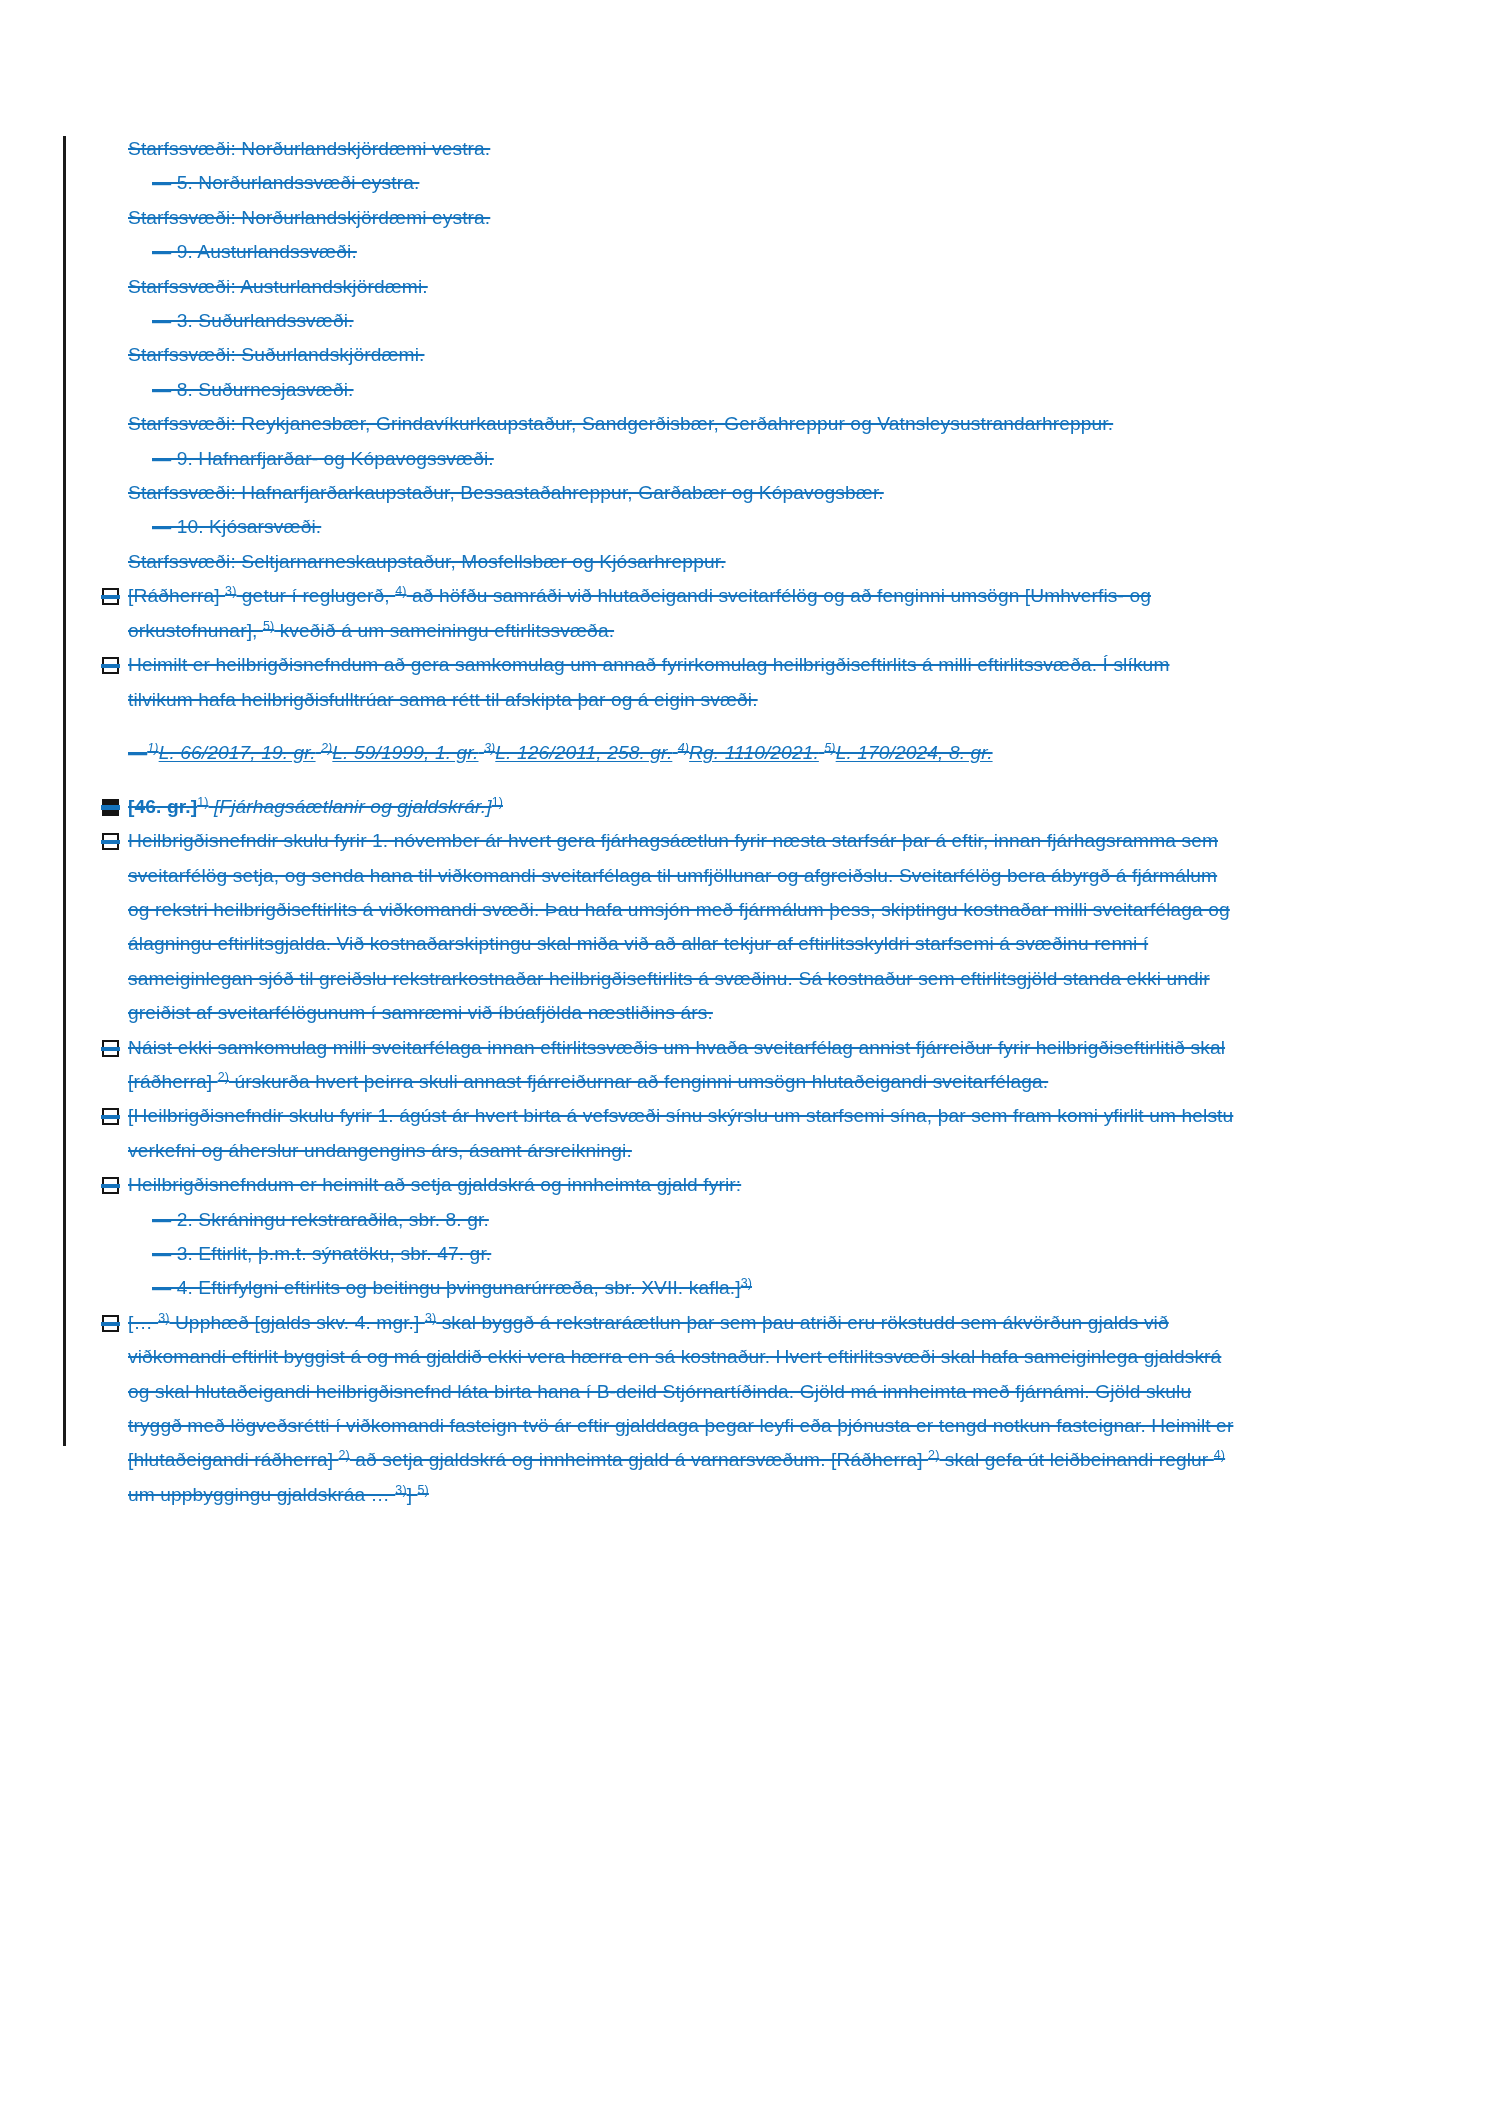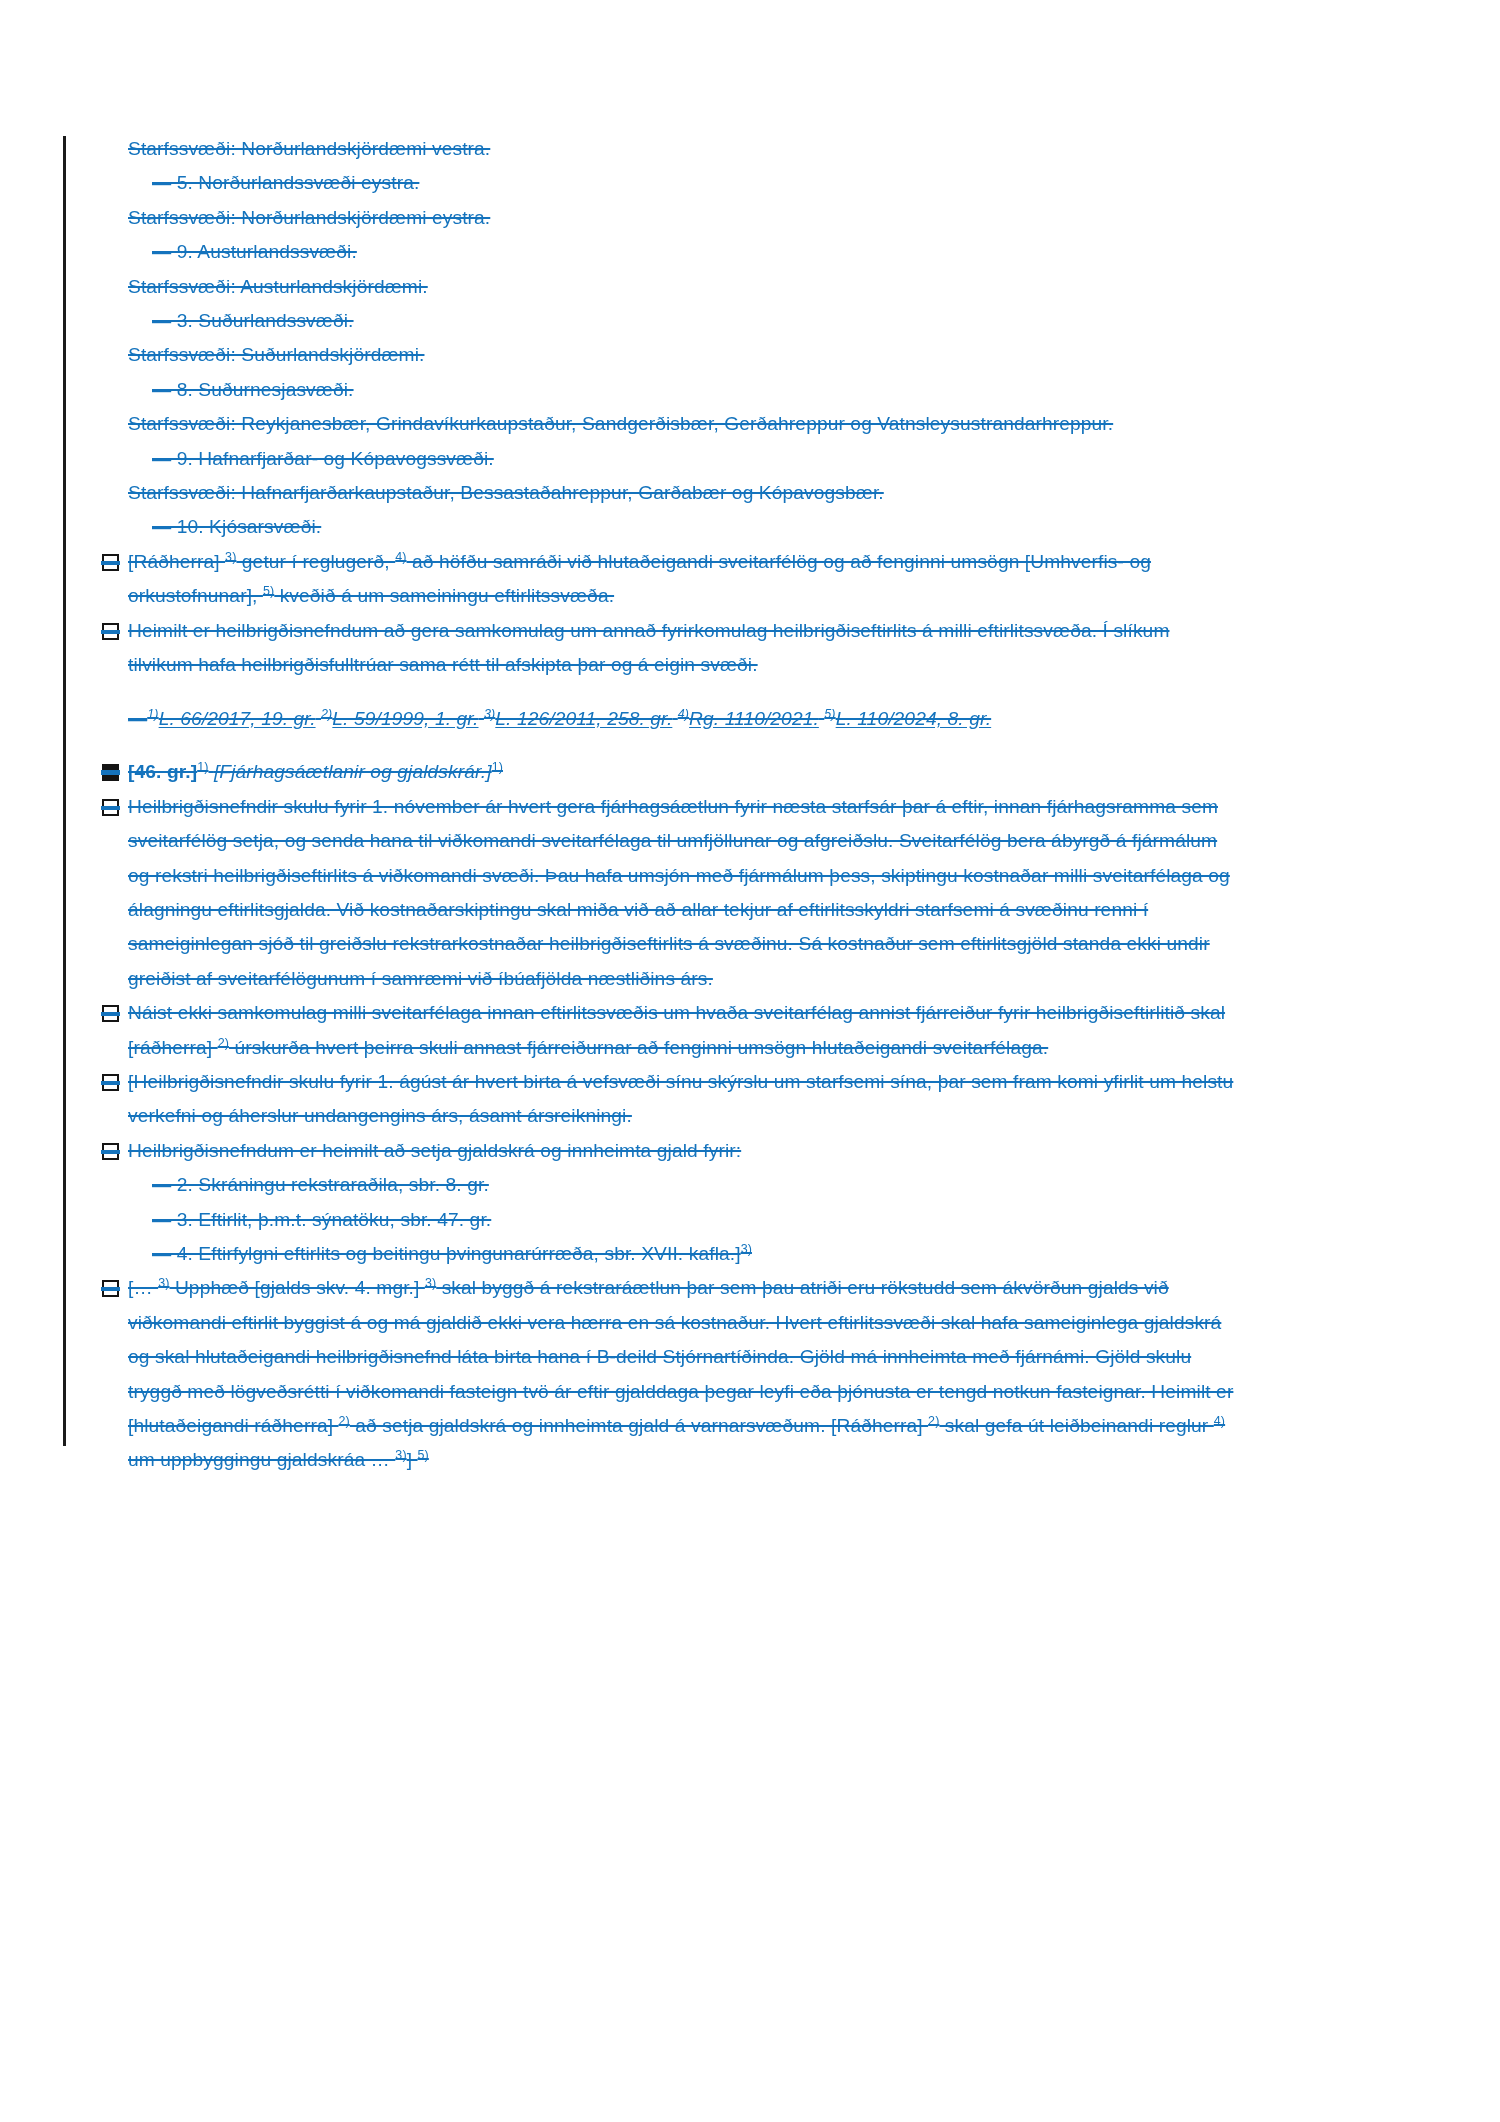--- a/index.html
+++ b/index.html
@@ -141,33 +141,34 @@
       <p class="blk">Starfssvæði: Norðurlandskjördæmi eystra.</p>
       <p class="blk indent">— 9. Austurlandssvæði.</p>
       <p class="blk">Starfssvæði: Austurlandskjördæmi.</p>
       <p class="blk indent">— 3. Suðurlandssvæði.</p>
       <p class="blk">Starfssvæði: Suðurlandskjördæmi.</p>
       <p class="blk indent">— 8. Suðurnesjasvæði.</p>
       <p class="blk">Starfssvæði: Reykjanesbær, Grindavíkurkaupstaður, Sandgerðisbær, Gerðahreppur og Vatnsleysustrandarhreppur.</p>
       <p class="blk indent">— 9. Hafnarfjarðar- og Kópavogssvæði.</p>
       <p class="blk">Starfssvæði: Hafnarfjarðarkaupstaður, Bessastaðahreppur, Garðabær og Kópavogsbær.</p>
       <p class="blk indent">— 10. Kjósarsvæði.</p>
+      <p class="blk">Starfssvæði: Seltjarnarneskaupstaður, Mosfellsbær og Kjósarhreppur.</p>
     </div>
 
     <div>
       <p class="blk">
         <span class="marker para"></span><span>[Ráðherra] <sup>3)</sup> getur í reglugerð, <sup>4)</sup> að höfðu samráði við hlutaðeigandi sveitarfélög og að fenginni umsögn [Umhverfis- og orkustofnunar], <sup>5)</sup> kveðið á um sameiningu eftirlitssvæða.</span>
       </p>
       <p class="blk">
         <span class="marker para"></span><span>Heimilt er heilbrigðisnefndum að gera samkomulag um annað fyrirkomulag heilbrigðiseftirlits á milli eftirlitssvæða. Í slíkum tilvikum hafa heilbrigðisfulltrúar sama rétt til afskipta þar og á eigin svæði.</span>
       </p>
     </div>
 
     <p class="fnline">
-      <span>—</span><span><sup>1)</sup><span class="u">L. 66/2017, 19. gr.</span> <sup>2)</sup><span class="u">L. 59/1999, 1. gr.</span> <sup>3)</sup><span class="u">L. 126/2011, 258. gr.</span> <sup>4)</sup><span class="u">Rg. 1110/2021.</span> <sup>5)</sup><span class="u">L. 110/2024, 8. gr.</span></span>
+      <span>—</span><span><sup>1)</sup><span class="u">L. 66/2017, 19. gr.</span> <sup>2)</sup><span class="u">L. 59/1999, 1. gr.</span> <sup>3)</sup><span class="u">L. 126/2011, 258. gr.</span> <sup>4)</sup><span class="u">Rg. 1110/2021.</span> <sup>5)</sup><span class="u">L. 170/2024, 8. gr.</span></span>
     </p>
 
     <p class="heading-line" style="margin-top:6px;">
       <span class="marker heading"></span><span class="art">[46. gr.]</span><sup>1)</sup><span> </span><span class="title">[Fjárhagsáætlanir og gjaldskrár.]</span><sup>1)</sup>
     </p>
 
     <div>
       <p class="blk">
         <span class="marker para"></span><span>Heilbrigðisnefndir skulu fyrir 1. nóvember ár hvert gera fjárhagsáætlun fyrir næsta starfsár þar á eftir, innan fjárhagsramma sem sveitarfélög setja, og senda hana til viðkomandi sveitarfélaga til umfjöllunar og afgreiðslu. Sveitarfélög bera ábyrgð á fjármálum og rekstri heilbrigðiseftirlits á viðkomandi svæði. Þau hafa umsjón með fjármálum þess, skiptingu kostnaðar milli sveitarfélaga og álagningu eftirlitsgjalda. Við kostnaðarskiptingu skal miða við að allar tekjur af eftirlitsskyldri starfsemi á svæðinu renni í sameiginlegan sjóð til greiðslu rekstrarkostnaðar heilbrigðiseftirlits á svæðinu. Sá kostnaður sem eftirlitsgjöld standa ekki undir greiðist af sveitarfélögunum í samræmi við íbúafjölda næstliðins árs.</span>
       </p>

